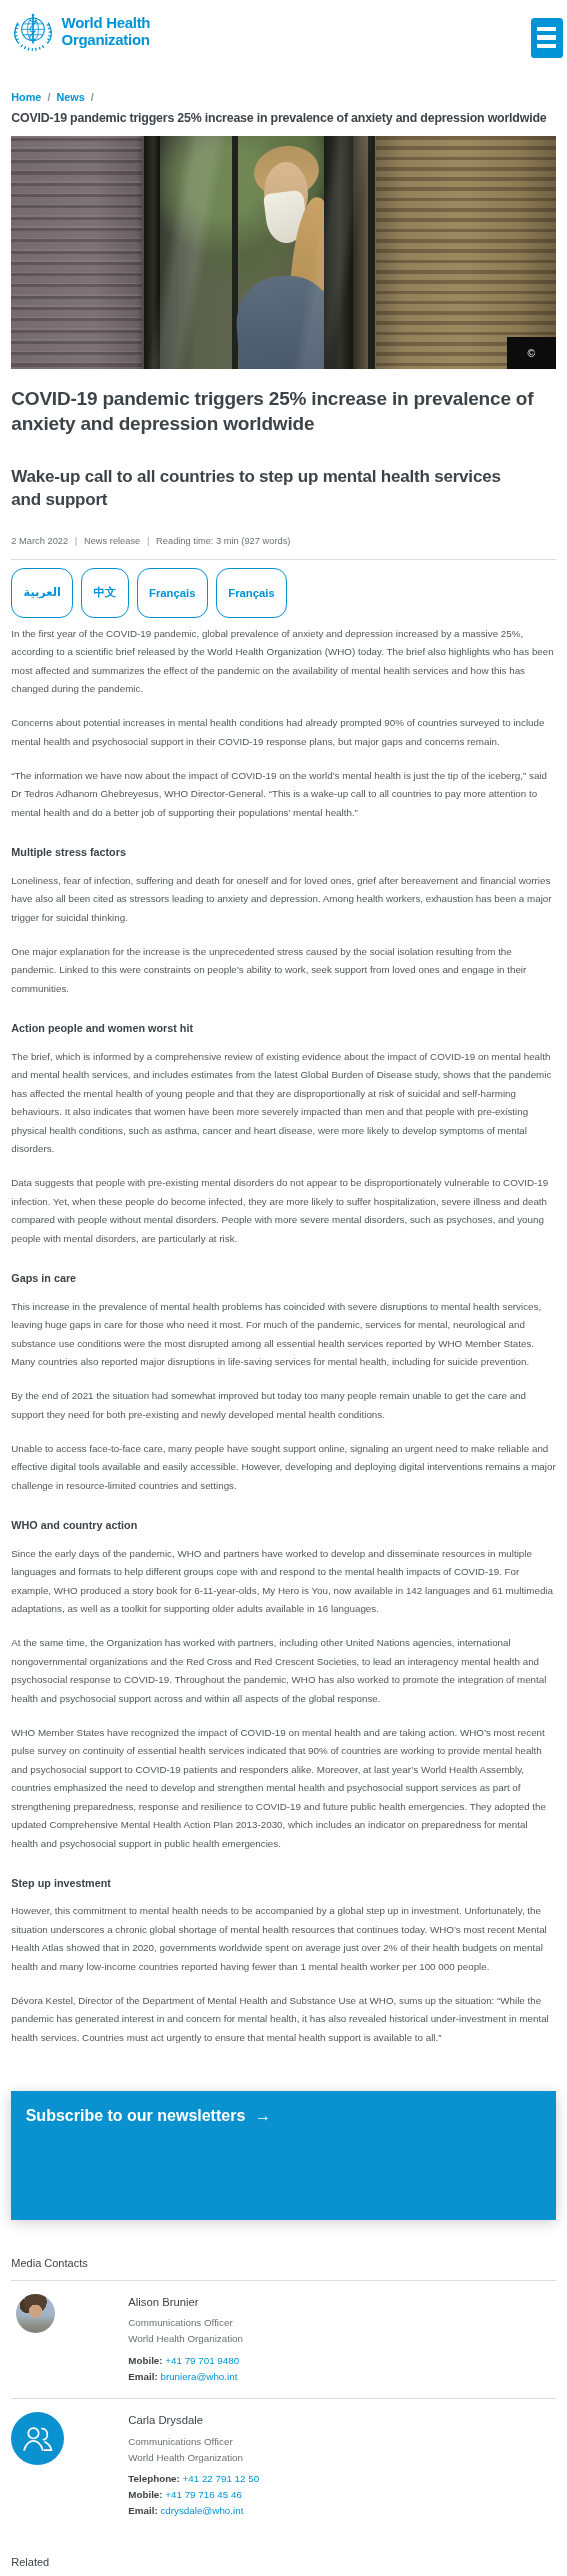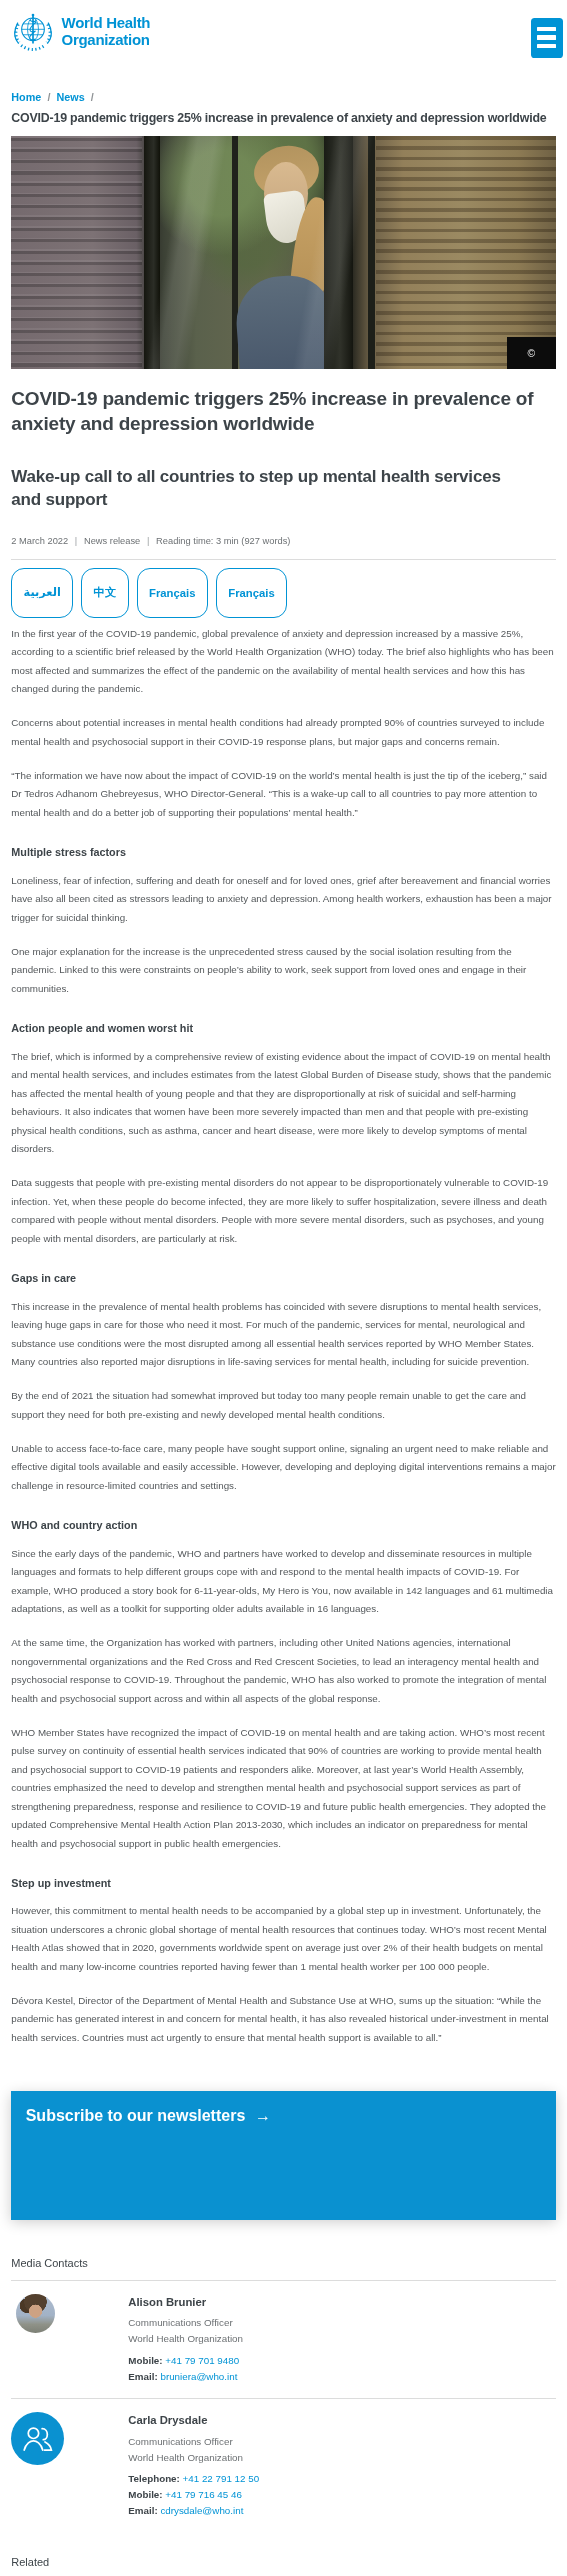--- a/index.html
+++ b/index.html
@@ -72,21 +72,21 @@
   .avatar{border-radius:50%;display:block;}
   .avatar.photo{width:39px;height:39px;margin-left:5.2px;
     background:
       radial-gradient(circle at 50% 44%,#cda283 0 22%,rgba(0,0,0,0) 23%),
       radial-gradient(circle at 50% 20%,#53402e 0 30%,rgba(0,0,0,0) 31%),
       radial-gradient(circle at 28% 30%,#4a3826 0 18%,rgba(0,0,0,0) 19%),
       linear-gradient(180deg,#aebdd0 0%,#a2b2c6 55%,#8f9288 78%,#7d8076 100%);}
   .avatar.icon{width:53px;height:53px;background:#0a91d0;display:flex;align-items:center;justify-content:center;}
   .avatar.icon svg{width:37px;height:37px;}
   .contact .info{padding-top:2.1px;}
-  .contact .name{font-size:11.3px;font-weight:bold;color:#3d4449;margin:0 0 7.2px;}
+  .contact .name{font-size:11.3px;font-weight:normal;color:#3d4449;margin:0 0 7.2px;}
   .contact .line{font-size:9.8px;color:#6d7174;line-height:16px;}
   .contact .phones{margin-top:5.2px;}
   .contact .label{font-weight:bold;color:#3d4449;}
   .contact a.val{color:#0093d5;}
   hr.contact-rule{border:none;border-top:0.5px solid #dcdcdc;margin:13.4px 0 0;}
 
   
   .related-list{margin-top:15.5px;border-top:0.5px solid #dcdcdc;}
   .related-row{display:flex;justify-content:space-between;align-items:center;padding:19px 7.2px 19px 0;border-bottom:0.5px solid #dcdcdc;cursor:pointer;}
 </style>

